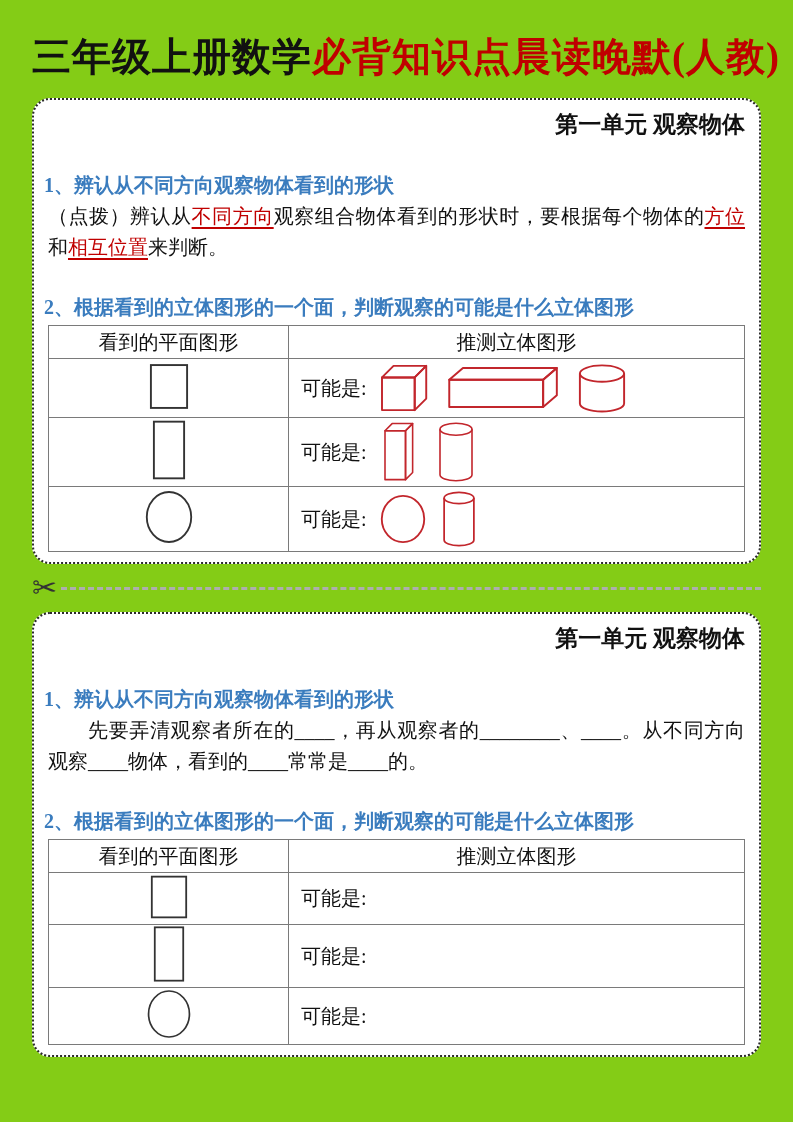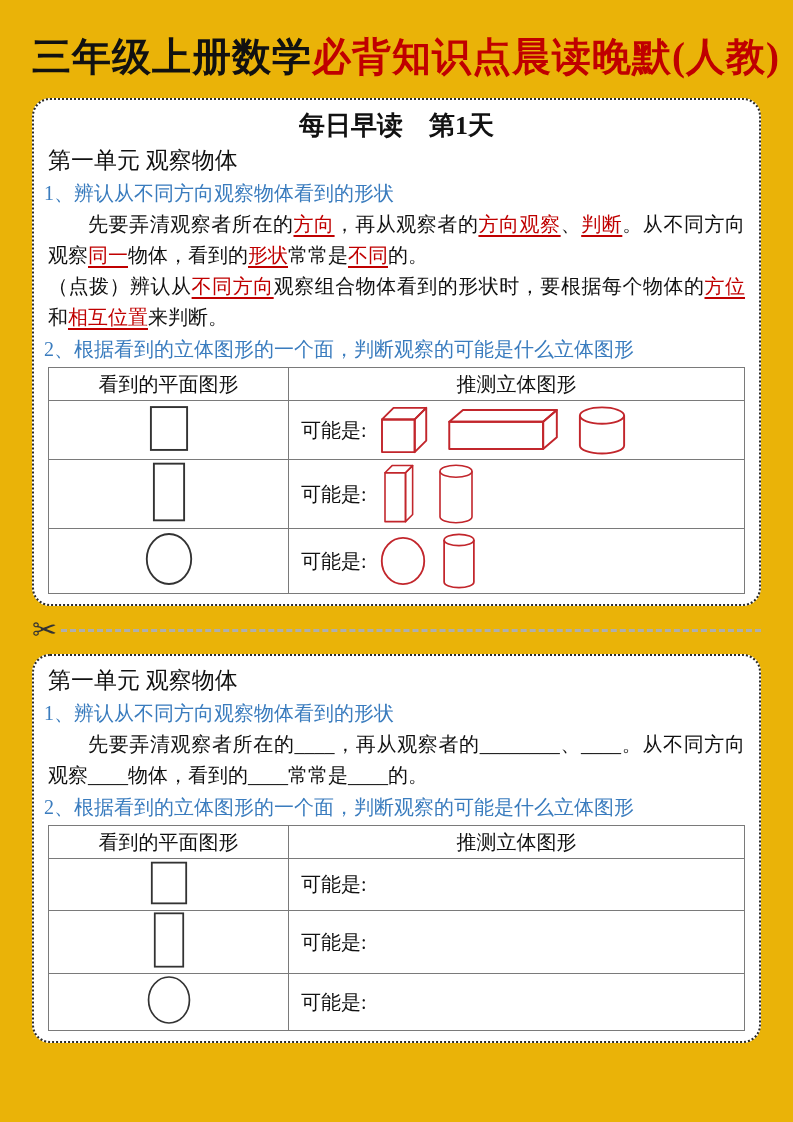--- a/index.html
+++ b/index.html
@@ -1,33 +1,33 @@
 <!DOCTYPE html>
 <html><head>
 <meta charset="utf-8">
 <style>
   * { margin:0; padding:0; box-sizing:border-box; }
   body { background:#e8e8e8; }
   .page {
-    width:793px; height:1122px; margin:0 auto; background:#eab308;
+    width:793px; height:1122px; margin:0 auto; background:#84cc16;
     font-family:"Liberation Serif", serif; color:#111; position:relative;
     padding:30px 32px 0 32px; overflow:hidden;
   }
   .main-title {
     text-align:center; font-size:39px; font-weight:bold; letter-spacing:1px;
     margin-bottom:14px; white-space:nowrap;
   }
   .main-title .t-red { color:#c00000; }
   .box {
     border:2.5px dotted #2a2a2a; border-radius:18px;
     padding:8px 14px 10px 14px; background:#fff;
   }
   .box-title { text-align:center; font-size:26px; font-weight:bold; line-height:36px; }
-  .unit-title { text-align:left; font-size:23px; font-weight:normal; line-height:33px; }
-  .sec-heading { color:#3a7cbe; font-size:20px; font-weight:normal; line-height:32px; margin-left:-4px; }
+  .unit-title { text-align:right; font-size:23px; font-weight:bold; line-height:33px; }
+  .sec-heading { color:#3a7cbe; font-size:20px; font-weight:bold; line-height:32px; margin-left:-4px;margin-top:28px; }
   .para { font-size:20px; line-height:31px; text-align:justify; }
   .para.indent { text-indent:2em; }
   .ans { color:#c00000; text-decoration:underline; text-underline-offset:4px; }
   table.shapes { width:100%; border-collapse:collapse; margin-top:2px; }
   table.shapes th, table.shapes td { border:1px solid #7a7a7a; font-weight:normal; }
   table.shapes th { font-size:20px; height:33px; text-align:center;margin-top:36px; }
   col.c1 { width:34.5%; } col.c2 { width:65.5%; }
   td.plane { text-align:center; vertical-align:middle; }
   td.solids { vertical-align:middle; }
   .solids-inner { display:flex; align-items:center; gap:12px; padding:4px 0 4px 12px;text-align:right; }
@@ -42,24 +42,22 @@
   .ev .r1 td { height:52px; } .ev .r2 td { height:58px; } .ev .r3 td { height:54px; }
 </style>
 </head>
 <body>
 
 <div class="page">
 
   <h1 class="main-title"><span class="t-black">三年级上册数学</span><span class="t-red">必背知识点晨读晚默(人教)</span></h1>
 
   <section class="box">
-    <div class="box-title">每日早读　第1天</div>
     <div class="unit-title">第一单元 观察物体</div>
     <div class="sec-heading">1、辨认从不同方向观察物体看到的形状</div>
-    <p class="para indent"><span>先要弄清观察者所在的</span><span class="ans">方向</span><span>，再从观察者的</span><span class="ans">方向观察</span><span>、</span><span class="ans">判断</span><span>。从不同方向观察</span><span class="ans">同一</span><span>物体，看到的</span><span class="ans">形状</span><span>常常是</span><span class="ans">不同</span><span>的。</span></p>
     <p class="para"><span>（点拨）辨认从</span><span class="ans">不同方向</span><span>观察组合物体看到的形状时，要根据每个物体的</span><span class="ans">方位</span><span>和</span><span class="ans">相互位置</span><span>来判断。</span></p>
     <div class="sec-heading">2、根据看到的立体图形的一个面，判断观察的可能是什么立体图形</div>
 
     <table class="shapes">
       <colgroup>
           <col class="c1">
           <col class="c2">
         </colgroup>
       <tbody>
           <tr>

